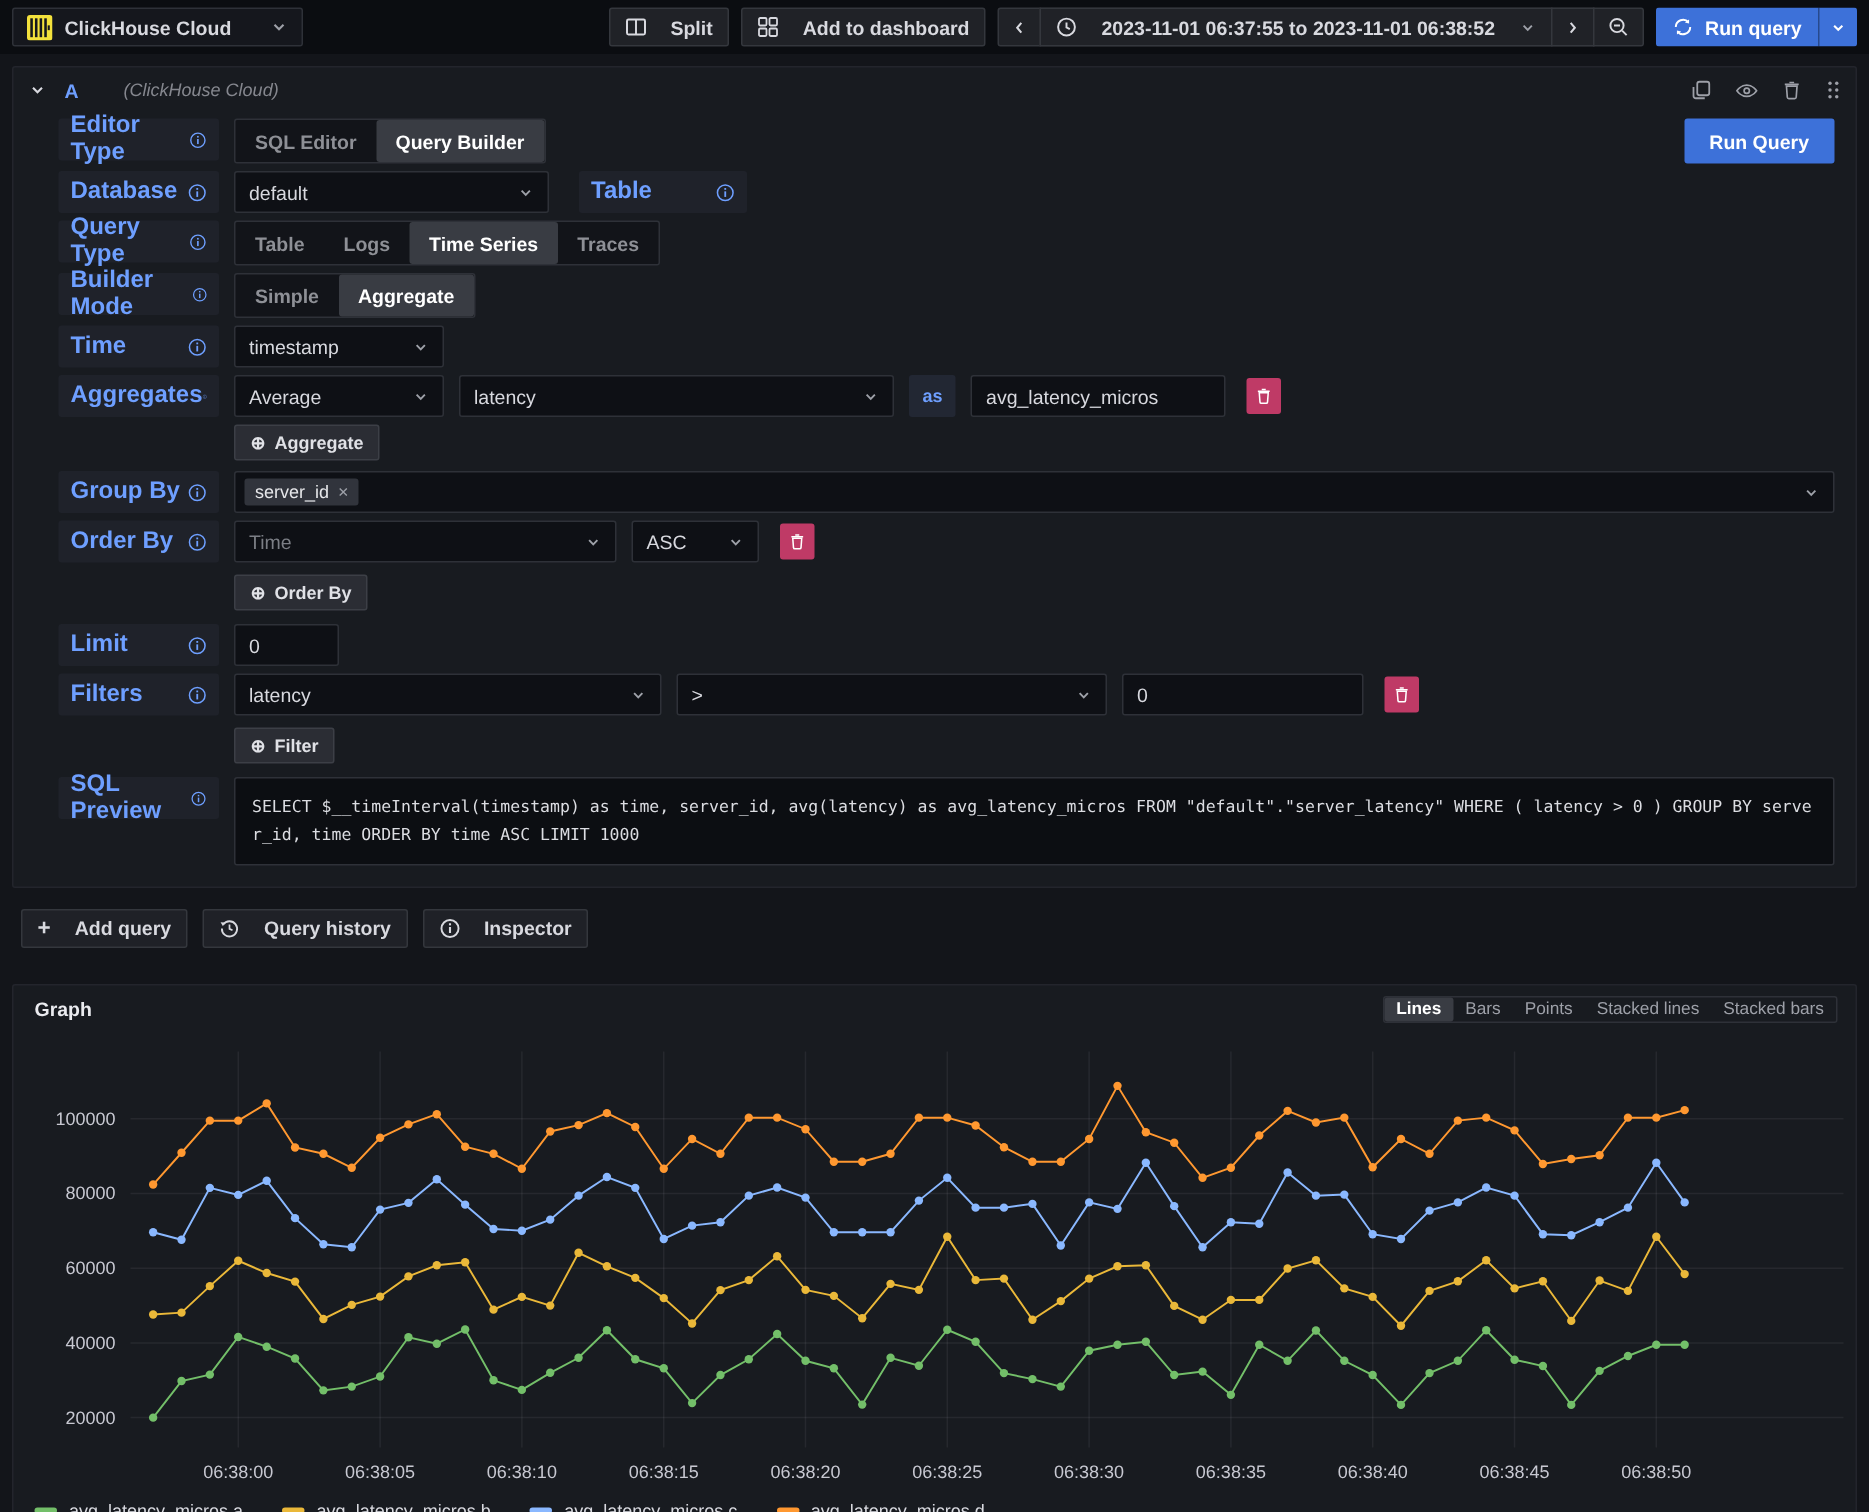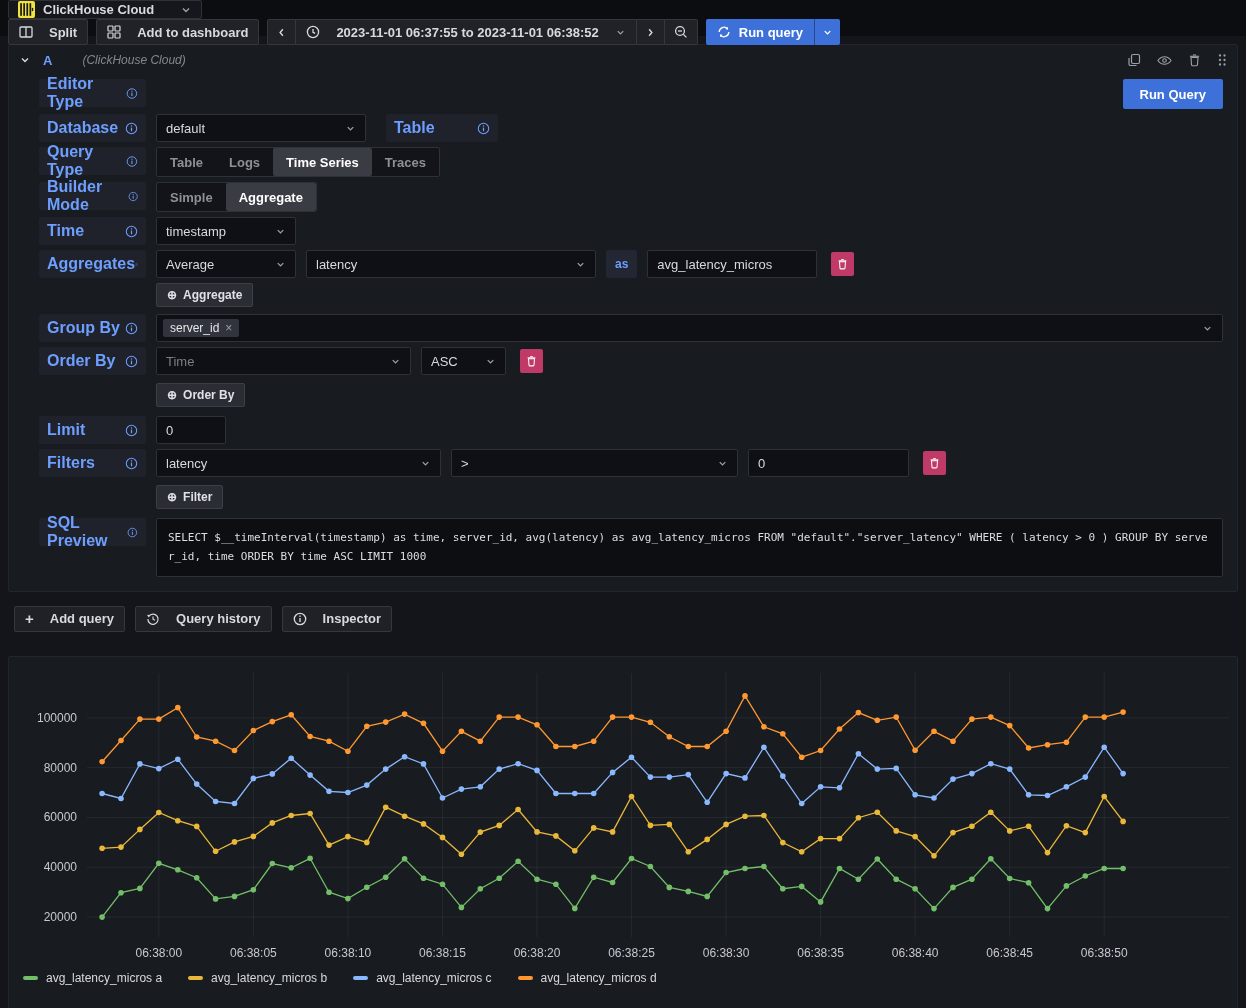--- a/index.html
+++ b/index.html
@@ -1,21 +1,21 @@
 <!DOCTYPE html>
 <html><head>
 <meta charset="utf-8">
 <style>
   * { margin:0; padding:0; box-sizing:border-box; }
   html,body { width:1246px; height:1008px; overflow:hidden; background:#13151a;
     font-family:"Liberation Sans", sans-serif; color:#d8d9df; }
 
   
-  .topbar { height:36px; background:#0b0d11; display:flex; 
-    justify-content:space-between; padding:0 8px;flex-direction:column; }
+  .topbar { height:36px; background:#0b0d11; display:flex; align-items:center;
+    justify-content:space-between; padding:0 8px; }
   .ds-picker { width:194px; height:26px; background:#15171d; border:1px solid #2e3138;
     border-radius:2px; display:flex; align-items:center; gap:8px; padding:0 9px;
     font-size:13px; font-weight:700; cursor:pointer; }
   .ds-picker .caret { margin-left:auto; }
   .tb-right { display:flex; align-items:center; gap:8px; }
   .tb-btn { height:26px; background:#202227; border:1px solid #34373d; border-radius:2px;
     display:flex; align-items:center; gap:16px; padding:0 10px; font-size:13px;
     font-weight:700; color:#d8d9df; cursor:pointer; }
   .tp-group { display:flex; align-items:center; }
   .tp-group .tb-btn { border-radius:0; margin-left:-1px; }
@@ -243,20 +243,24 @@
 
     <div class="frow">
       <div class="flabel">
         <span>Editor Type</span>
         <svg class="ic" width="13" height="13" viewBox="0 0 14 14">
             <circle cx="7" cy="7" r="5.6" fill="none" stroke="#6e9fff" stroke-width="1.1"></circle>
             <rect x="6.35" y="6" width="1.3" height="4" fill="#6e9fff"></rect>
             <rect x="6.35" y="3.6" width="1.3" height="1.3" fill="#6e9fff"></rect>
           </svg>
       </div>
+      <div class="seg">
+        <span>SQL Editor</span>
+        <span class="sel">Query Builder</span>
+      </div>
       <button class="runq-btn">Run Query</button>
     </div>
 
     <div class="frow">
       <div class="flabel">
         <span>Database</span>
         <svg class="ic" width="13" height="13" viewBox="0 0 14 14">
             <circle cx="7" cy="7" r="5.6" fill="none" stroke="#6e9fff" stroke-width="1.1"></circle>
             <rect x="6.35" y="6" width="1.3" height="4" fill="#6e9fff"></rect>
             <rect x="6.35" y="3.6" width="1.3" height="1.3" fill="#6e9fff"></rect>
@@ -536,20 +540,30 @@
           <circle cx="7" cy="7" r="5.7" fill="none" stroke="#d8d9df" stroke-width="1.3"></circle>
           <rect x="6.3" y="6" width="1.4" height="4" fill="#d8d9df"></rect>
           <rect x="6.3" y="3.5" width="1.4" height="1.4" fill="#d8d9df"></rect>
         </svg>
     </span>
     <span>Inspector</span>
   </button>
 </div>
 
 <div class="gpanel">
+  <div class="g-head">
+    <span class="g-title">Graph</span>
+    <div class="g-modes">
+      <span class="sel">Lines</span>
+      <span>Bars</span>
+      <span>Points</span>
+      <span>Stacked lines</span>
+      <span>Stacked bars</span>
+    </div>
+  </div>
 
   <svg id="chart-svg" width="1228" height="306" viewBox="0 0 1228 306">
       <line x1="78" y1="260.07547169811323" x2="1220" y2="260.07547169811323" stroke="rgba(204,204,220,0.08)" stroke-width="1"></line>
       <text x="68" y="264.07547169811323" text-anchor="end" font-size="12" fill="#c7c8d1" font-family="Liberation Sans, sans-serif">20000</text>
       <line x1="78" y1="210.26415094339623" x2="1220" y2="210.26415094339623" stroke="rgba(204,204,220,0.08)" stroke-width="1"></line>
       <text x="68" y="214.26415094339623" text-anchor="end" font-size="12" fill="#c7c8d1" font-family="Liberation Sans, sans-serif">40000</text>
       <line x1="78" y1="160.45283018867923" x2="1220" y2="160.45283018867923" stroke="rgba(204,204,220,0.08)" stroke-width="1"></line>
       <text x="68" y="164.45283018867923" text-anchor="end" font-size="12" fill="#c7c8d1" font-family="Liberation Sans, sans-serif">60000</text>
       <line x1="78" y1="110.64150943396228" x2="1220" y2="110.64150943396228" stroke="rgba(204,204,220,0.08)" stroke-width="1"></line>
       <text x="68" y="114.64150943396228" text-anchor="end" font-size="12" fill="#c7c8d1" font-family="Liberation Sans, sans-serif">80000</text>

